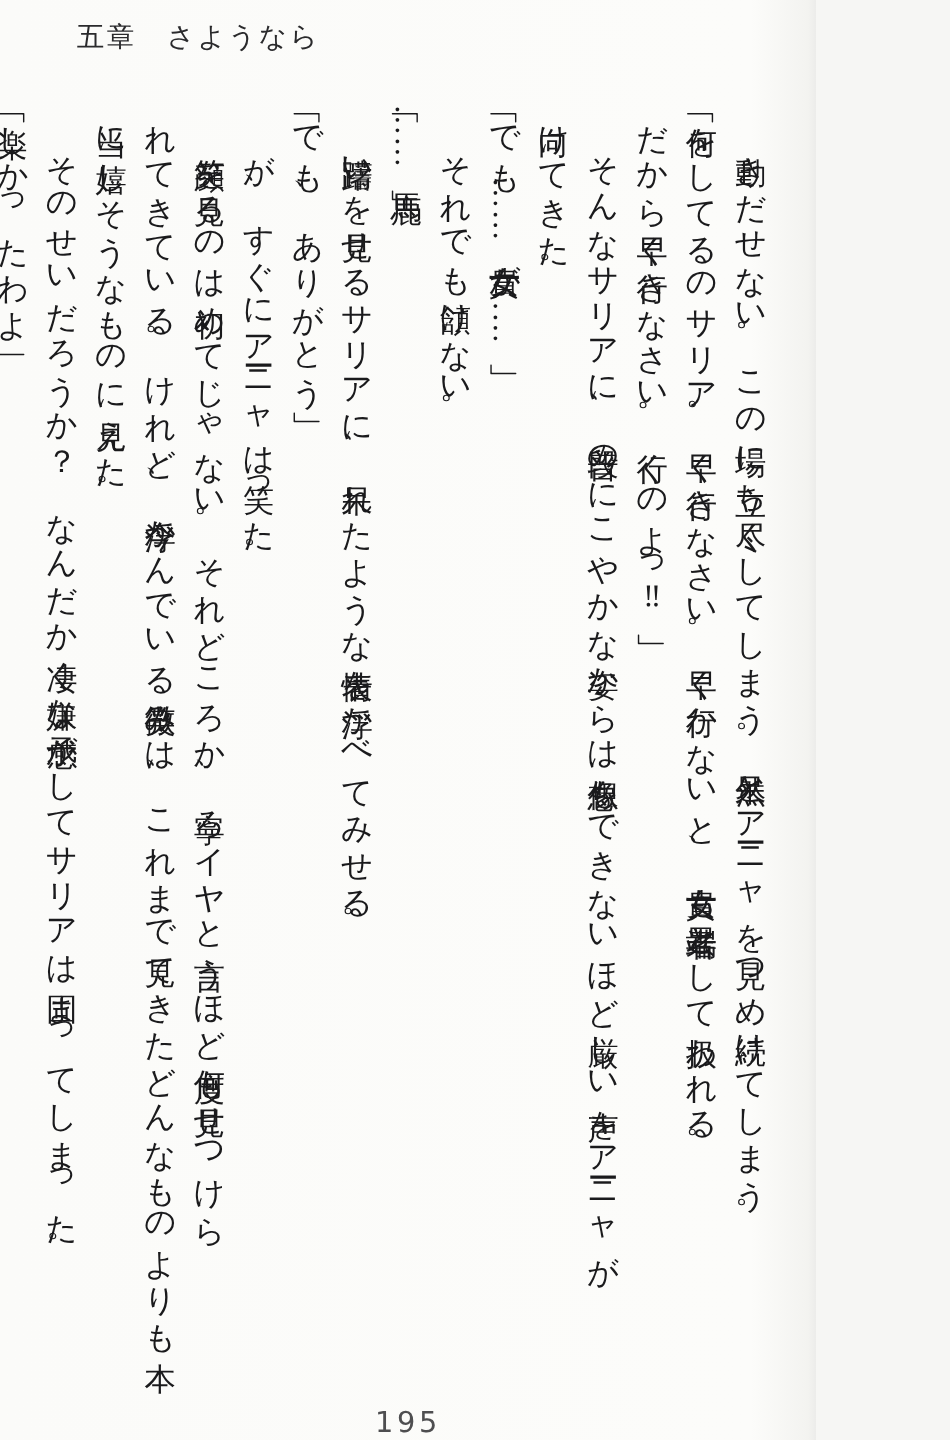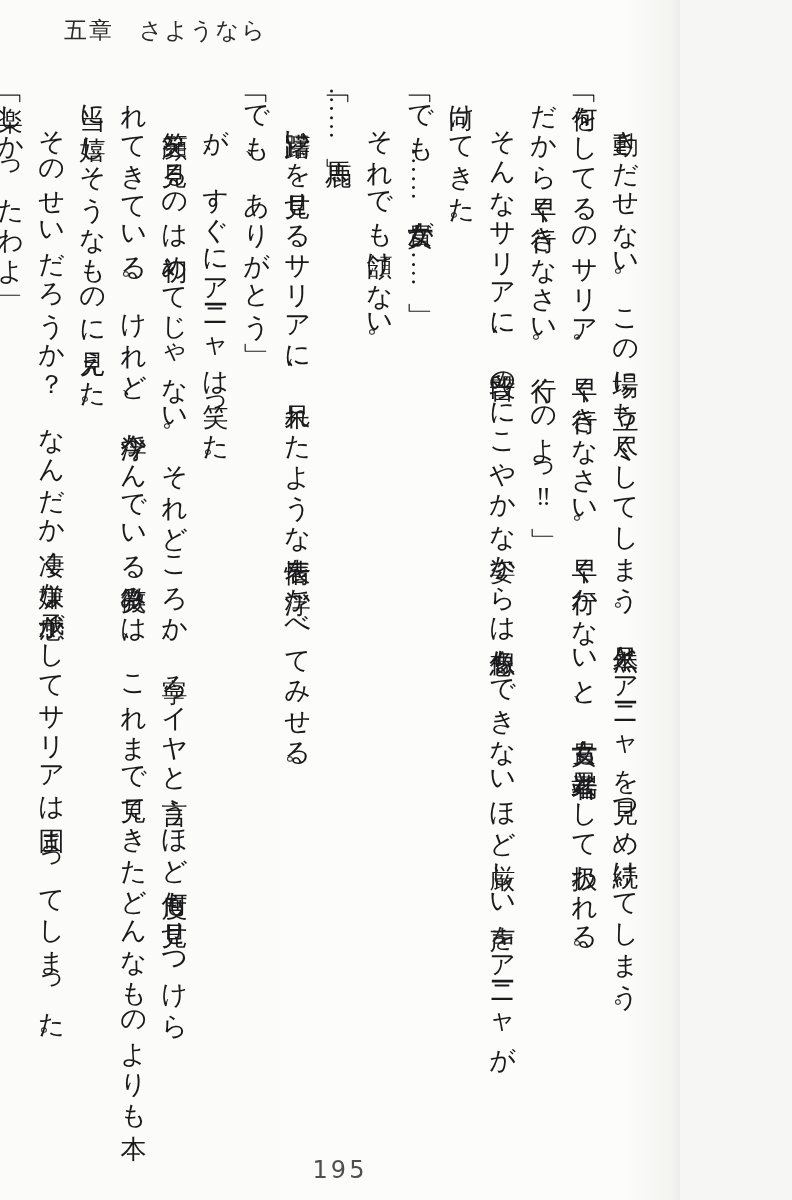--- a/index.html
+++ b/index.html
@@ -43,21 +43,21 @@
   }
   .text-line {
     margin: 0;
     padding: 0;
   }
   .text-line.indent {
     text-indent: 1em;
   }
   .page-number {
     position: absolute;
-    bottom: 16px;
+    bottom: 1px;
     left: 0;
     right: 0;
     text-align: center;
     font-size: 24px;
     letter-spacing: 3px;
     color: #4e4e50;
     font-family: "DejaVu Sans", "Liberation Sans", sans-serif;
   }
 </style>
 </head>

